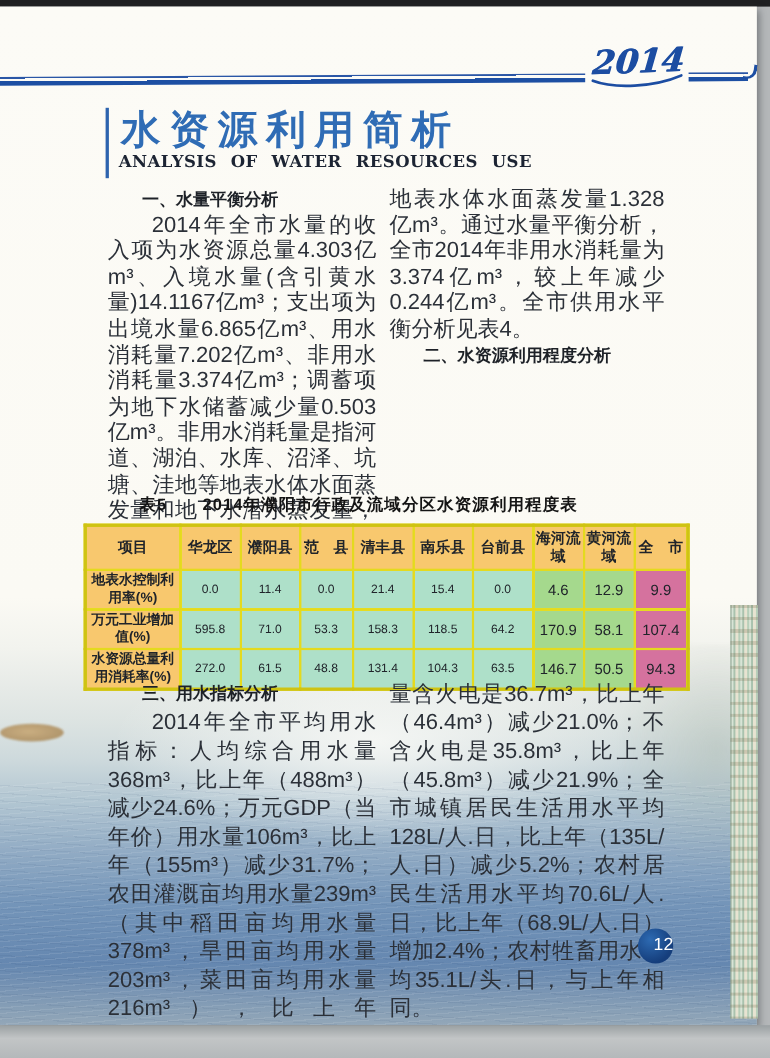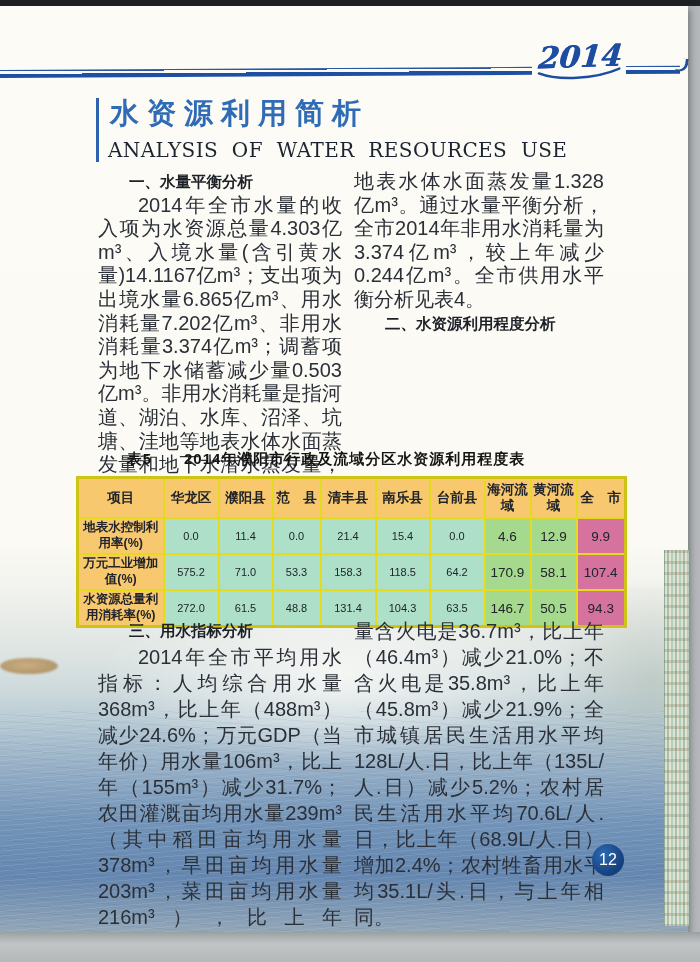--- a/index.html
+++ b/index.html
@@ -62,26 +62,26 @@
     position:absolute;left:534px;top:36px;width:92px;text-align:center;
     font-family:"DejaVu Serif", serif;font-style:italic;font-weight:bold;
     font-size:30px;color:#1c4da2;transform:skewX(-7deg) rotate(-2deg);
     text-shadow:0.6px 0 0 #1c4da2;line-height:1;
   }
   .year-logo svg{display:block;margin:-4px auto 0;}
   
   .title-bar{position:absolute;left:96px;top:92px;width:3px;height:64px;background:#2d63ae;}
   .title-cn{
     position:absolute;left:110px;top:88px;
-    font-family:"DejaVu Serif", serif;font-size:29px;font-weight:600;
+    font-family:"DejaVu Serif", serif;font-size:36px;font-weight:600;
     color:#2f6cb5;letter-spacing:8px;white-space:nowrap;
   }
   .title-en{
     position:absolute;left:108px;top:132px;
-    font-family:"DejaVu Serif", serif;font-size:20px;font-weight:normal;
+    font-family:"DejaVu Serif", serif;font-size:15px;font-weight:bold;
     color:#1c2433;letter-spacing:.4px;word-spacing:7px;white-space:nowrap;
   }
   
   .cols{position:absolute;display:flex;gap:12px;}
   .cols-top{left:98px;top:164px;width:508px;}
   .cols-bottom{left:98px;top:612px;width:508px;}
   .col-l{width:244px;}
   .col-r{width:250px;}
   .cols-top p,.cols-top h3{line-height:23.6px;}
   .cols-bottom p,.cols-bottom h3{line-height:26px;}
@@ -101,23 +101,23 @@
     border:2px solid #e4da1e;text-align:center;vertical-align:middle;
     padding:1px 0;color:#20242a;overflow:hidden;
   }
   table.degree th{background:#f8c86e;font-size:13.5px;font-weight:600;height:36px;line-height:1.2;}
   td.lbl{background:#f8c86e;font-size:12.5px;font-weight:600;line-height:1.25;height:32px;}
   td.c-county{background:#aee0c9;font-size:11px;}
   td.c-basin{background:#a5d98d;font-size:13.5px;}
   td.c-city{background:#d5729e;font-size:13.5px;color:#26131d;}
   
   .page-badge{
-    position:absolute;left:592px;top:838px;width:32px;height:32px;border-radius:50%;
+    position:absolute;left:580px;top:838px;width:32px;height:32px;border-radius:50%;
     background:radial-gradient(circle at 35% 32%, #2d6ab2, #153e7c 70%);
-    color:#ffffff;font-size:16px;display:flex;align-items:center;justify-content:center;
+    color:#ffffff;font-size:16px;display:flex;align-items:center;justify-content:flex-end;
     font-family:"Liberation Sans", sans-serif;
   }
 </style>
 </head>
 <body>
 
 <div class="scan-top"></div>
 
 <div class="page">
 
@@ -185,21 +185,21 @@
         <td class="c-county">0.0</td>
         <td class="c-county">21.4</td>
         <td class="c-county">15.4</td>
         <td class="c-county">0.0</td>
         <td class="c-basin">4.6</td>
         <td class="c-basin">12.9</td>
         <td class="c-city">9.9</td>
       </tr>
       <tr>
         <td class="lbl">万元工业增加值(%)</td>
-        <td class="c-county">575.2</td>
+        <td class="c-county">595.8</td>
         <td class="c-county">71.0</td>
         <td class="c-county">53.3</td>
         <td class="c-county">158.3</td>
         <td class="c-county">118.5</td>
         <td class="c-county">64.2</td>
         <td class="c-basin">170.9</td>
         <td class="c-basin">58.1</td>
         <td class="c-city">107.4</td>
       </tr>
       <tr>

